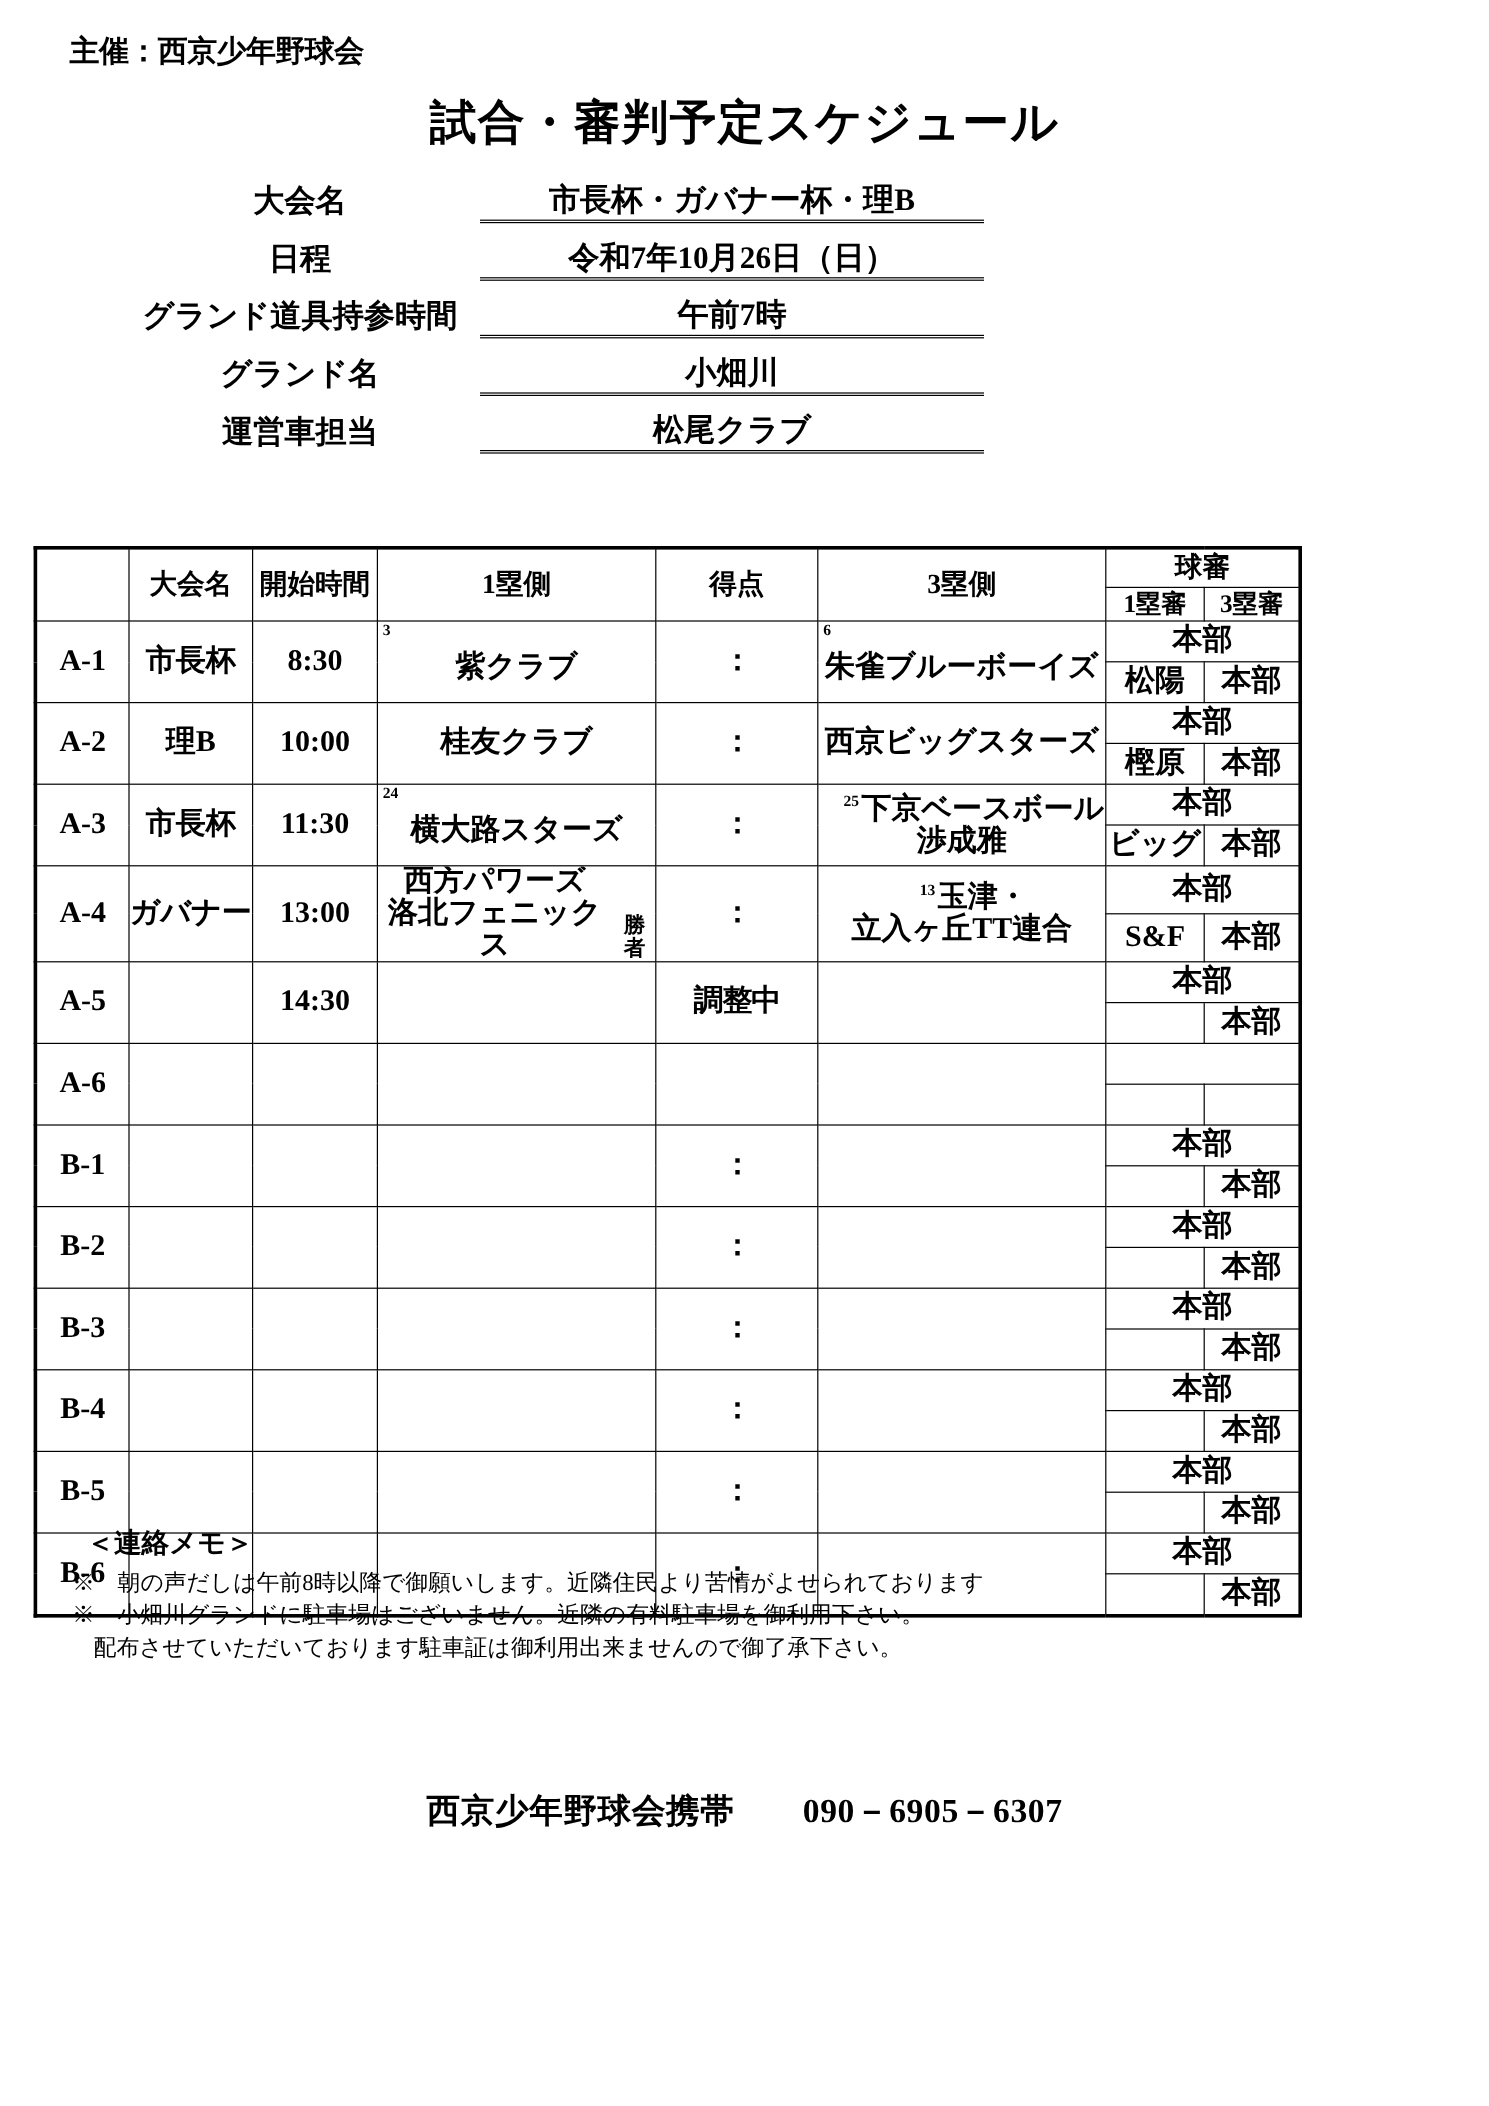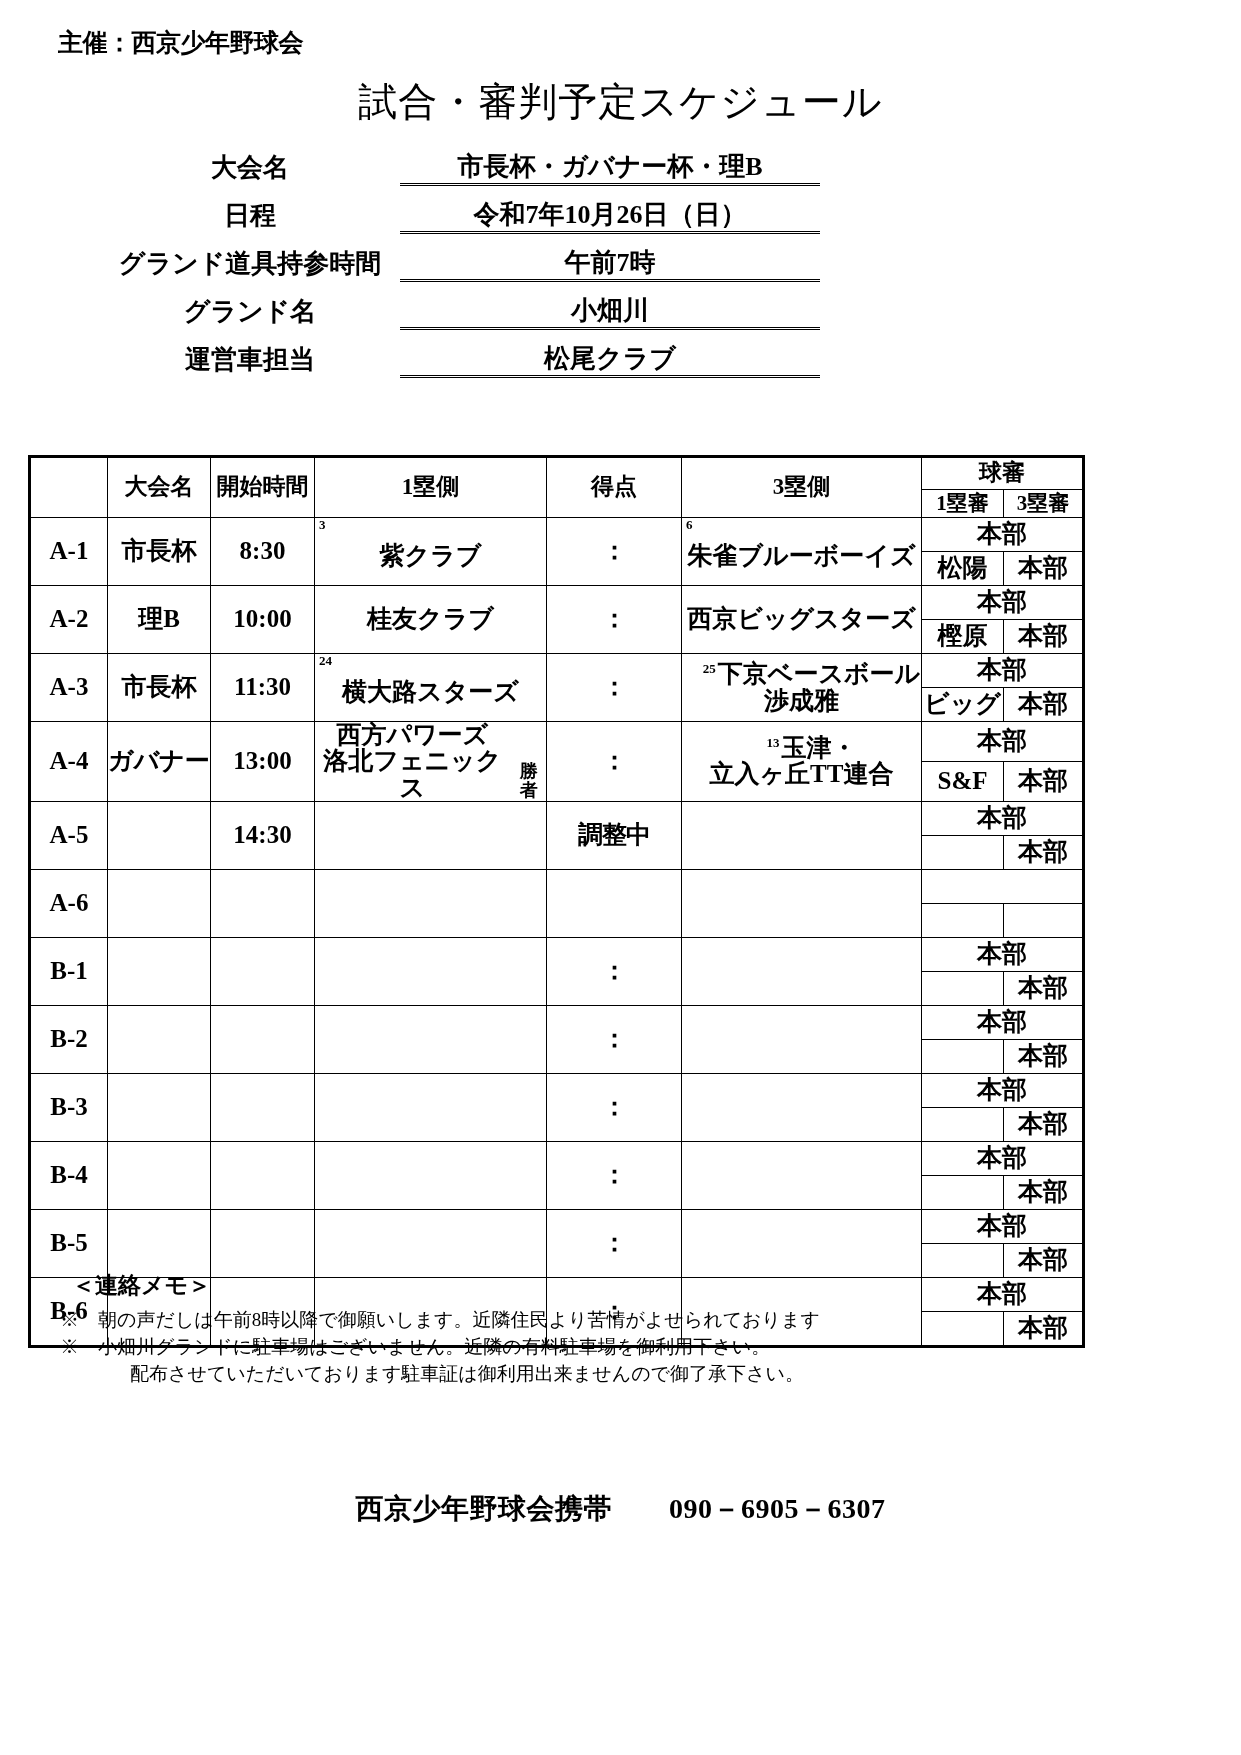--- a/index.html
+++ b/index.html
@@ -35,21 +35,21 @@
   }
 
   
   .doc-title {
     position: absolute;
     left: 0;
     right: 0;
     top: 75px;
     text-align: center;
     font-size: 39px;
-    font-weight: normal;
+    font-weight: bold;
     letter-spacing: 1px;
   }
 
   
   .info-block {
     position: absolute;
     left: 100px;
     top: 138px;
     width: 720px;
   }
@@ -195,21 +195,21 @@
     font-weight: bold;
     margin-left: 12px;
     margin-bottom: 6px;
   }
   .memo-line {
     font-size: 19px;
     font-weight: normal;
     line-height: 1.42;
     white-space: nowrap;
   }
-  .memo-indent { margin-left: 70px; }
+  .memo-indent { margin-left: 18px; }
 
   .footer-phone {
     position: absolute;
     left: 0;
     right: 0;
     top: 1490px;
     text-align: center;
     font-size: 28px;
     font-weight: bold;
     letter-spacing: 0.5px;

